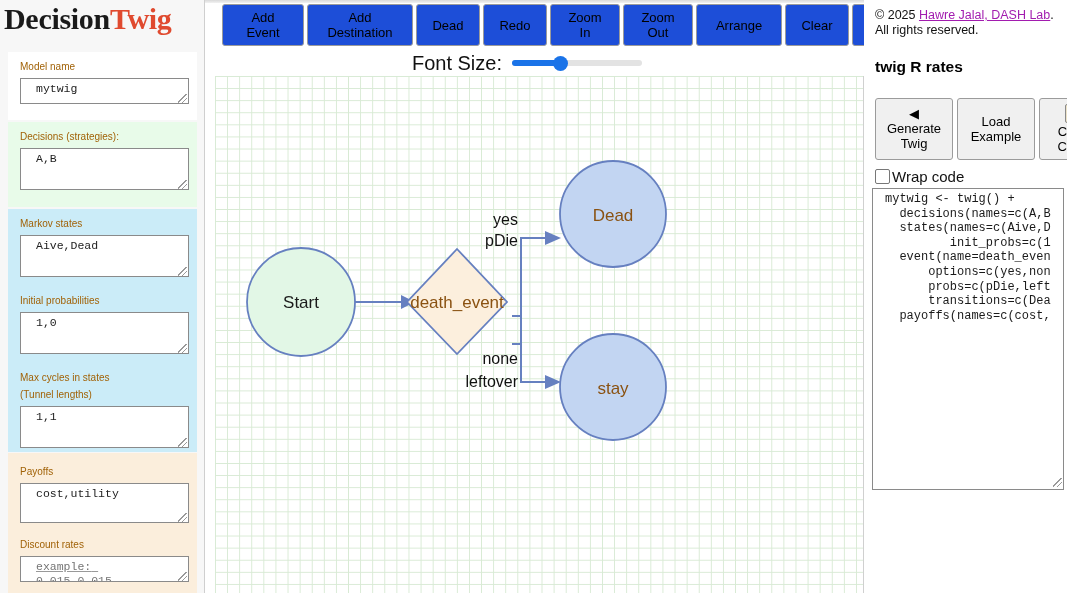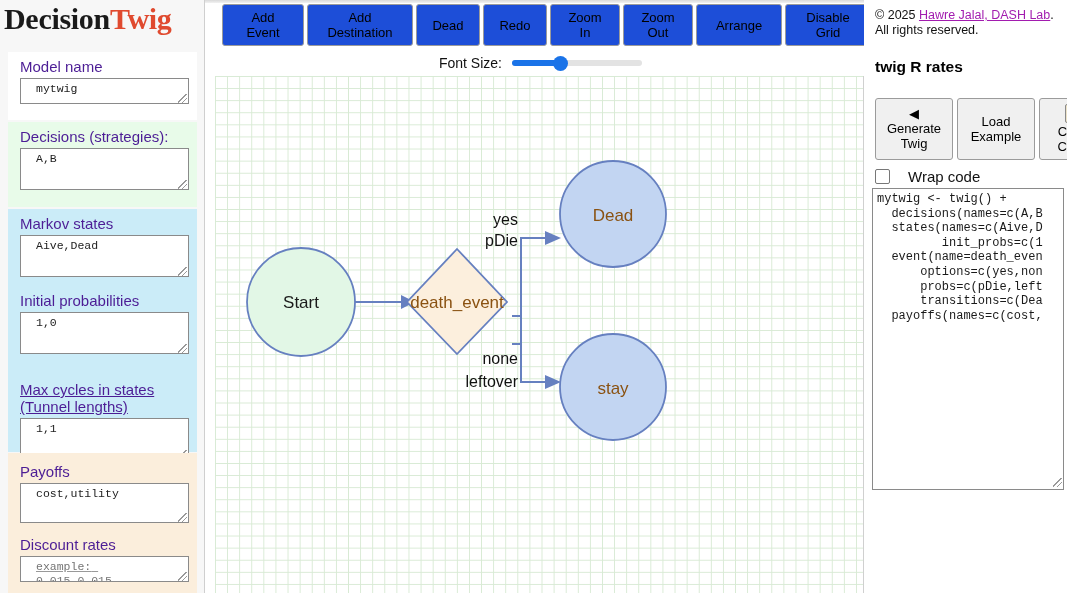--- a/index.html
+++ b/index.html
@@ -26,21 +26,21 @@
   #logo .a{color:#1a1a1a;}
   #logo .b{color:#e04a2f;}
 
   .panel{position:absolute;left:8px;width:189px;box-sizing:border-box;padding:6px 0 8px 0;}
   .panel.white{background:#ffffff;}
   .panel.green{background:#e8fbe9;}
   .panel.blue {background:#cbecf8;}
   .panel.peach{background:#fbeedc;}
 
   .fld-label{
-    font-size:15px;color:#4c1d95;line-height:17px;
+    font-size:10px;color:#a16207;line-height:17px;
     margin:0 0 3px 12px;font-family:"Liberation Sans", sans-serif;
   }
   .ta{
     display:block;margin-left:12px;
     box-sizing:border-box;
     border:1px solid #8a8a8a;background:#fff;
     font-family:"Liberation Mono", monospace;font-size:11.5px;
     color:#222;padding:3px 15px;resize:none;outline:none;
     line-height:14px;overflow:hidden;
   }
@@ -63,21 +63,21 @@
     display:flex;align-items:center;justify-content:center;text-align:center;
     background:#1d4ed8;border:1px solid #9b9b9b;border-radius:3px;
     font-size:13px;line-height:15px;color:#000;
     padding:2px 9px;cursor:pointer;white-space:pre-line;
     font-family:"Liberation Sans", sans-serif;
   }
   #fontsize-row{
     position:absolute;left:222px;top:52px;width:420px;height:22px;
     display:flex;align-items:center;justify-content:flex-end;gap:10px;
   }
-  #fs-label{font-size:14px;color:#111;}
+  #fs-label{font-size:20px;color:#111;}
   .slider{position:relative;width:130px;height:14px;}
   .slider .track{
     position:absolute;left:0;top:4px;width:130px;height:6px;
     background:#e3e3e3;border-radius:3px;
   }
   .slider .fill{
     position:absolute;left:0;top:4px;width:50px;height:6px;
     background:#1a73e8;border-radius:3px;
   }
   .slider .thumb{
@@ -133,29 +133,29 @@
   .tri{font-size:13px;line-height:13px;margin-bottom:1px;}
   .clip{
     width:15px;height:17px;border:1.5px solid #8a8a8a;border-radius:2px;
     background:#ece2c8;margin-bottom:1px;position:relative;
   }
   .clip:before{
     content:"";position:absolute;left:3px;top:-3px;width:7px;height:3px;
     background:#b9ab86;border-radius:1px;
   }
   #wrap-row{
-    position:absolute;left:11px;top:168px;display:flex;align-items:center;gap:18px;
+    position:absolute;left:11px;top:168px;display:flex;align-items:center;gap:2px;
   }
   .cbox{width:13px;height:13px;border:1px solid #777;background:#fff;border-radius:2px;}
   #wrap-label{font-size:15px;color:#111;}
   #code-area{
     position:absolute;left:872px;top:188px;width:192px;height:302px;
     box-sizing:border-box;border:1px solid #8a8a8a;background:#fff;
     font-family:"Liberation Mono", monospace;font-size:12px;line-height:14.6px;
-    color:#1a1a1a;padding:3px 4px;white-space:pre;overflow:hidden;
+    color:#1a1a1a;padding:3px 12px;white-space:pre;overflow:hidden;
   }
   .topline{
     position:absolute;left:0;top:0;width:1067px;height:3px;
     background:linear-gradient(to bottom,#d9d9d9,#f2f2f2);
   }
 </style>
 </head>
 <body>
 
 <div id="app">
@@ -188,21 +188,21 @@
         <textarea class="ta" style="width: 169px; height: 42px;" placeholder="">Aive,Dead</textarea>
         <div class="grip"></div>
       </div>
 
       <div class="fld-label" style="margin-top:12px;">Initial probabilities</div>
       <div class="ta-wrap">
         <textarea class="ta" style="width: 169px; height: 42px;" placeholder="">1,0</textarea>
         <div class="grip"></div>
       </div>
 
-      <div class="fld-label" style="margin-top:24px;white-space:pre-line;text-decoration:underline;">Max cycles in states
+      <div class="fld-label" style="margin-top:12px;white-space:pre-line;">Max cycles in states
 (Tunnel lengths)</div>
       <div class="ta-wrap">
         <textarea class="ta" style="width: 169px; height: 42px;" placeholder="">1,1</textarea>
         <div class="grip"></div>
       </div>
     </div>
 
     <div class="panel peach" style="top:453px;height:140px;">
       <div class="fld-label" style="margin-top:4px;">Payoffs</div>
       <div class="ta-wrap">
@@ -223,22 +223,20 @@
 Event</div>
     <div class="tbtn" style="width:86px;">Add
 Destination</div>
     <div class="tbtn" style="width:44px;">Dead</div>
     <div class="tbtn" style="width:44px;">Redo</div>
     <div class="tbtn" style="width:50px;">Zoom
 In</div>
     <div class="tbtn" style="width:50px;">Zoom
 Out</div>
     <div class="tbtn" style="width:66px;">Arrange</div>
-    <div class="tbtn" style="width:66px;">Disable
-Grid</div>
     <div class="tbtn" style="width:44px;">Clear</div>
     <div class="tbtn" style="width:104px;">Generate
 Code ▶</div>
   </div>
 
   <div id="fontsize-row">
     <div id="fs-label">Font Size:</div>
     <div class="slider">
       <div class="track"></div>
       <div class="fill"></div>

